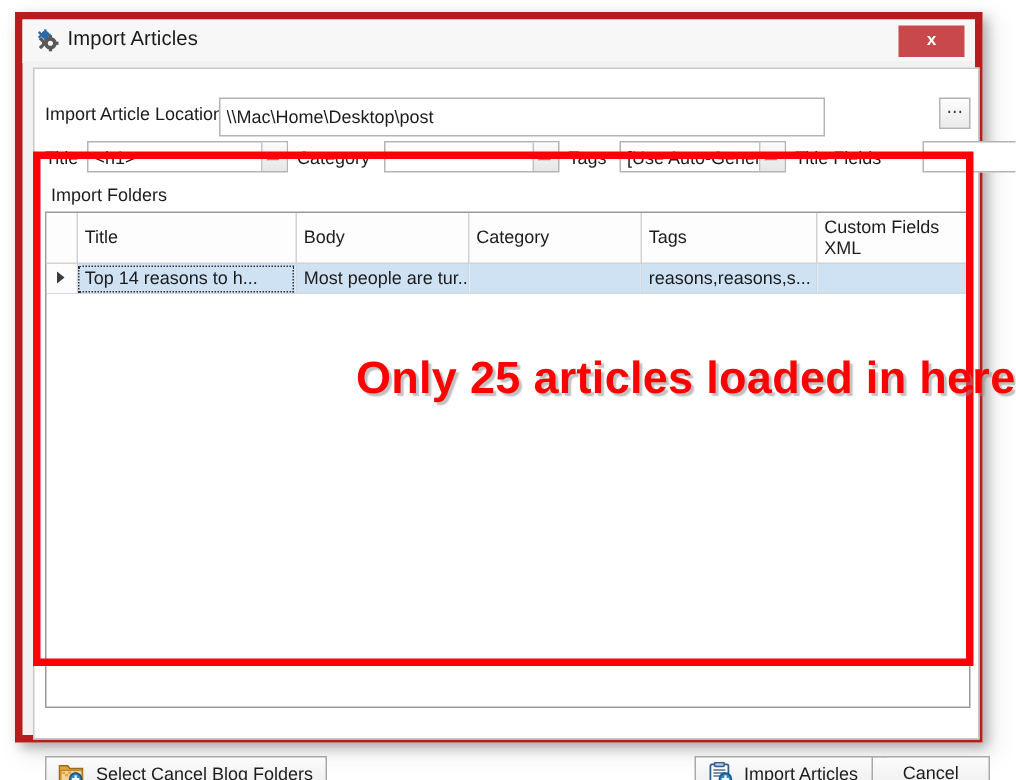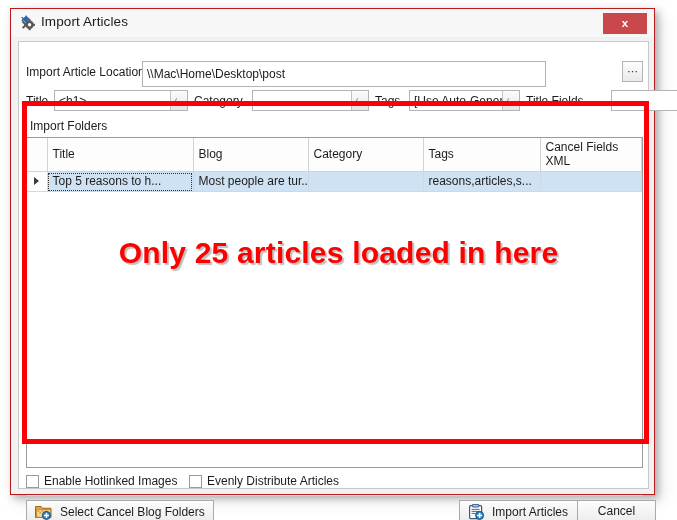--- a/index.html
+++ b/index.html
@@ -15,21 +15,21 @@
     width: 677px; height: 520px;
     background: #ffffff;
   }
 
   
   #window {
     position: absolute;
     left: 10px; top: 8px;
     width: 645px; height: 487px;
     background: #f2f2f2;
-    border: 1px solid #b91c1c;
+    border: 5px solid #b91c1c;
     box-shadow: 3px 3px 7px rgba(90,90,90,0.42),
                 6px 6px 14px rgba(120,120,120,0.22);
   }
   #titlebar {
     position: relative;
     height: 29px;
     background: #f7f7f7;
     border-bottom: 1px solid #f0f0f0;
   }
   #title-icon {
@@ -191,21 +191,21 @@
     position: absolute;
     left: 22px; top: 101px;
     width: 627px; height: 343px;
     border: 5px solid #fb0007;
     pointer-events: none;
     z-index: 40;
   }
   #red-text {
     position: absolute;
     left: 0; right: 0; top: 236px;
-    text-align: center;
+    text-align: right;
     font-size: 30px;
     font-weight: bold;
     color: #ff0000;
     letter-spacing: .2px;
     text-shadow: 2px 2px 1px rgba(140,140,140,0.55);
     z-index: 41;
     pointer-events: none;
     font-family: "Liberation Sans", sans-serif;
   }
 
@@ -321,52 +321,42 @@
                 <col style="width:146px">
                 <col style="width:115px">
               <col style="width:115px">
                 <col style="width:117px">
                 <col>
             </colgroup>
             <thead>
               <tr>
                 <th class="rowhdr-h"></th>
                 <th>Title</th>
-                <th>Blog</th>
+                <th>Body</th>
                 <th>Category</th>
                 <th>Tags</th>
-                <th>Cancel Fields XML</th>
+                <th>Custom Fields XML</th>
               </tr>
             </thead>
             <tbody>
               <tr class="data-row">
                 <td class="rowhdr">
                   <span class="caret"></span>
                 </td>
-                <td class="focus-cell">Top 5 reasons to h...</td>
+                <td class="focus-cell">Top 14 reasons to h...</td>
                 <td>Most people are tur...</td>
                 <td></td>
-                <td>reasons,articles,s...</td>
+                <td>reasons,reasons,s...</td>
                 <td></td>
               </tr>
             </tbody>
           </table>
         </div>
       </div>
 
-      <div id="checks">
-        <span class="chk-wrap" style="left:0;">
-          <span class="chk-box"></span>
-          <span class="chk-lbl">Enable Hotlinked Images</span>
-        </span>
-        <span class="chk-wrap" style="left:163px;">
-          <span class="chk-box"></span>
-          <span class="chk-lbl">Evenly Distribute Articles</span>
-        </span>
-      </div>
 
       <div id="sep"></div>
 
       <button id="btn-select-folders" class="btn">
         <span class="ico">
           <svg width="17" height="16" viewBox="0 0 17 16">
             <path d="M0.5 2.5h5.6l1.4 1.8h8.5v9.2H0.5z" fill="#e8a33d" stroke="#9a6a18" stroke-width="1"></path>
             <path d="M1.6 5.6h14v7.6H1.6z" fill="#f6d199" stroke="#b98a2c" stroke-width=".8"></path>
             <g fill="#e8a33d">
               <rect x="2.4" y="6.4" width="2" height="1.6"></rect>

